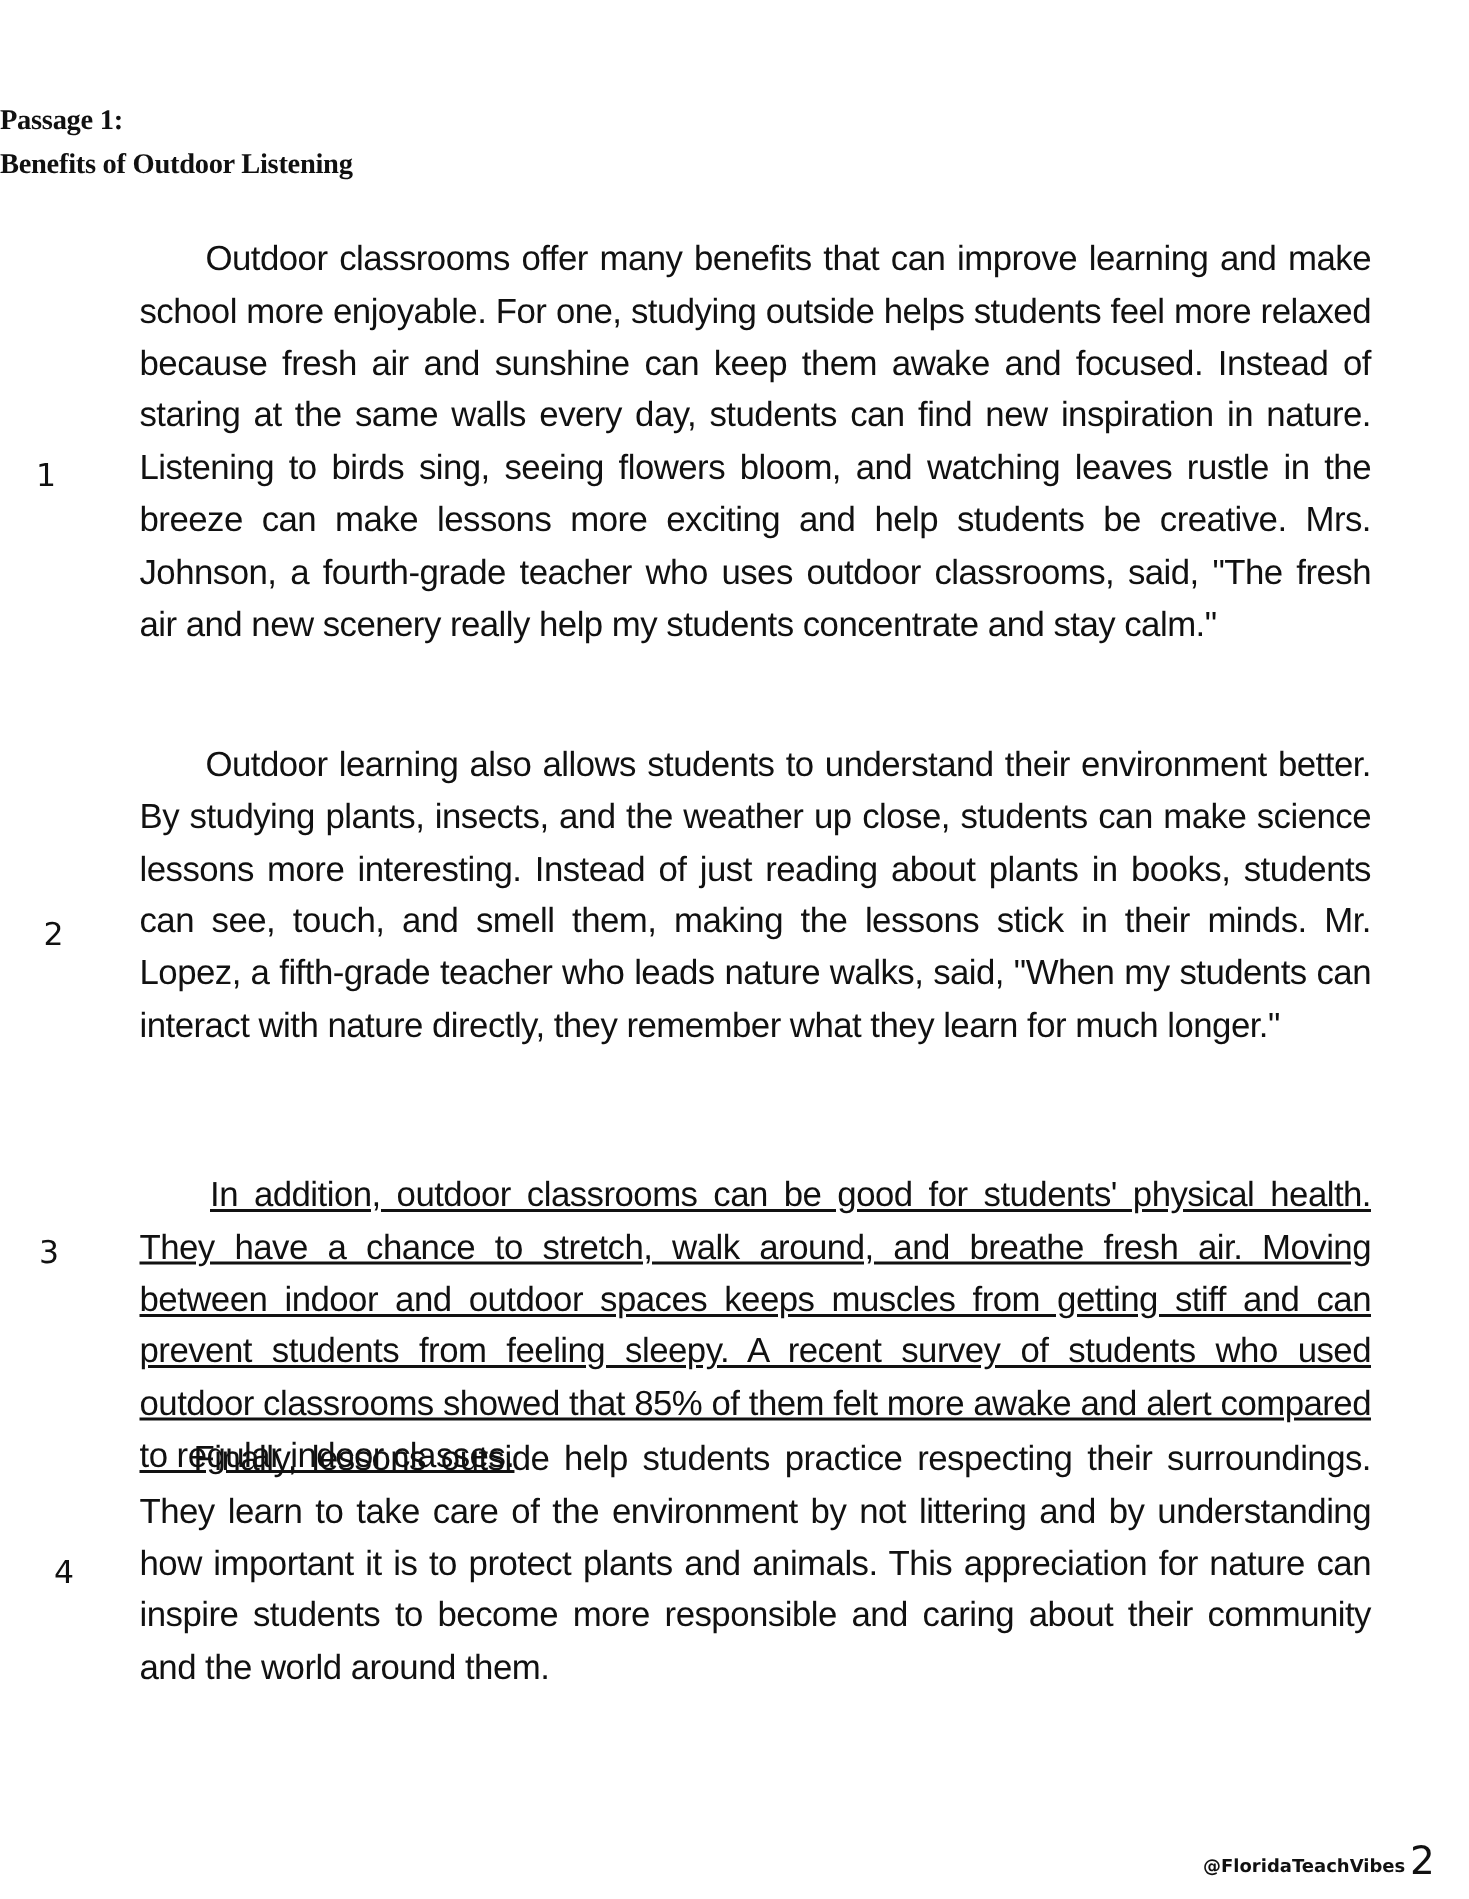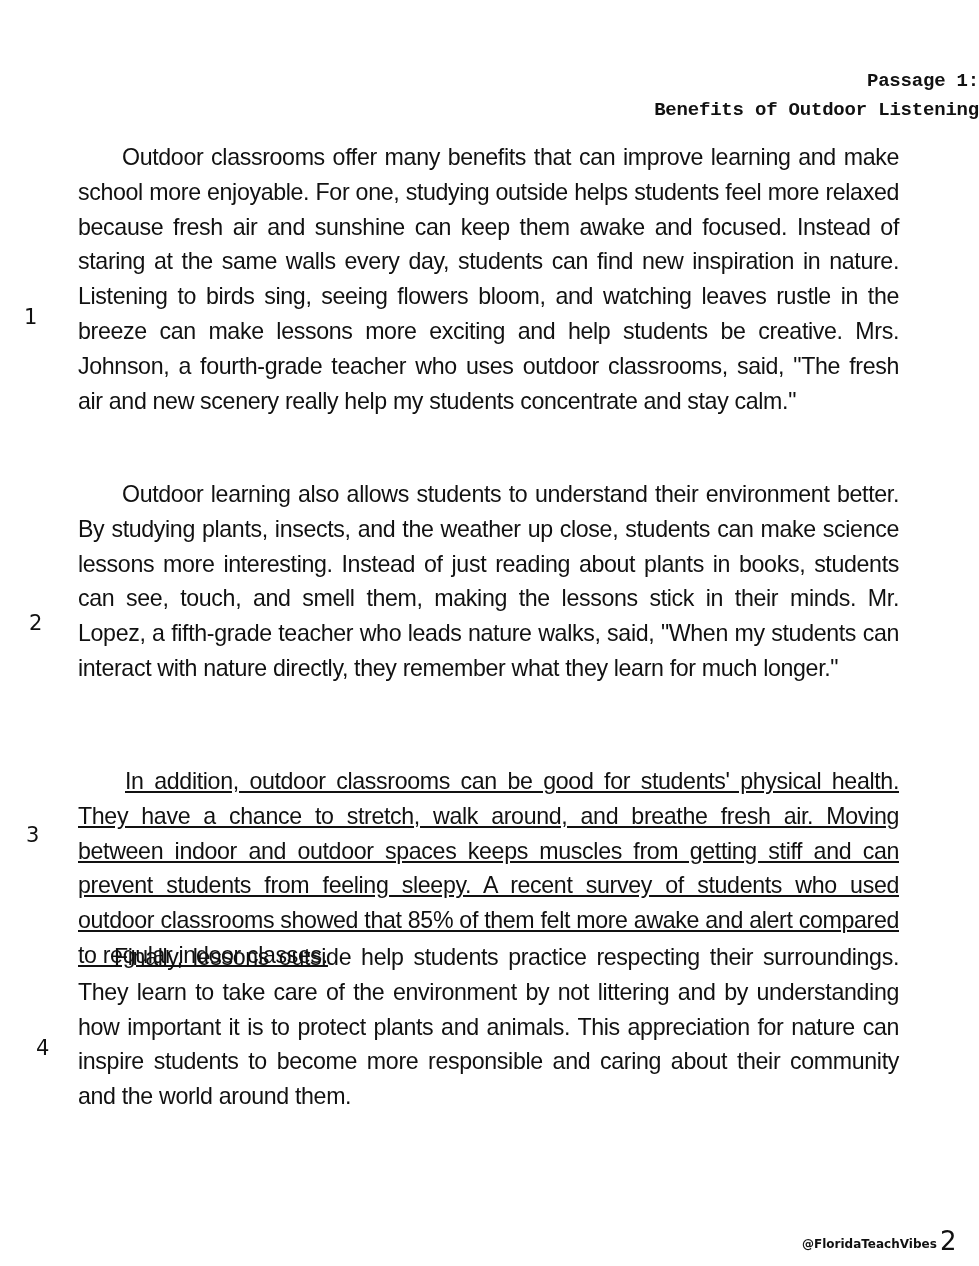--- a/index.html
+++ b/index.html
@@ -1,28 +1,28 @@
 <!DOCTYPE html>
 <html><head>
 <meta charset="utf-8">
 <style>
   html, body { margin: 0; padding: 0; background: #ffffff; }
   body { width: 979px; height: 1266px; position: relative; overflow: hidden; color: #111111; }
   .title {
-    position: absolute; left: 0; width: 979px; text-align: right;
-    font-family: Liberation Mono, monospace; font-weight: bold; font-size: 19px;
+    position: absolute; left: 0; width: 979px; text-align: left;
+    font-family: Liberation Serif, serif; font-weight: bold; font-size: 19px;
     letter-spacing: -0.2px;
   }
   .title.l1 { top: 70px; }
   .title.l2 { top: 99px; }
   .para {
     position: absolute; left: 78px; width: 821px;
     font-family: "Liberation Sans", sans-serif; font-size: 23.2px;
     line-height: 34.8px; text-align: justify; text-indent: 44px;
-    letter-spacing: -0.35px; margin: 0;
+    letter-spacing: -0.35px; margin: 15px;
   }
   .p1 { top: 140px; }
   .p2 { top: 477px; }
   .p3 { top: 764px; text-indent: 47px; text-decoration: underline; }
   .p4 { top: 940px; text-indent: 36px; }
   .pnum {
     position: absolute; font-family: "DejaVu Sans", sans-serif; font-size: 21px;
     color: #111;
   }
   .footer-handle {

